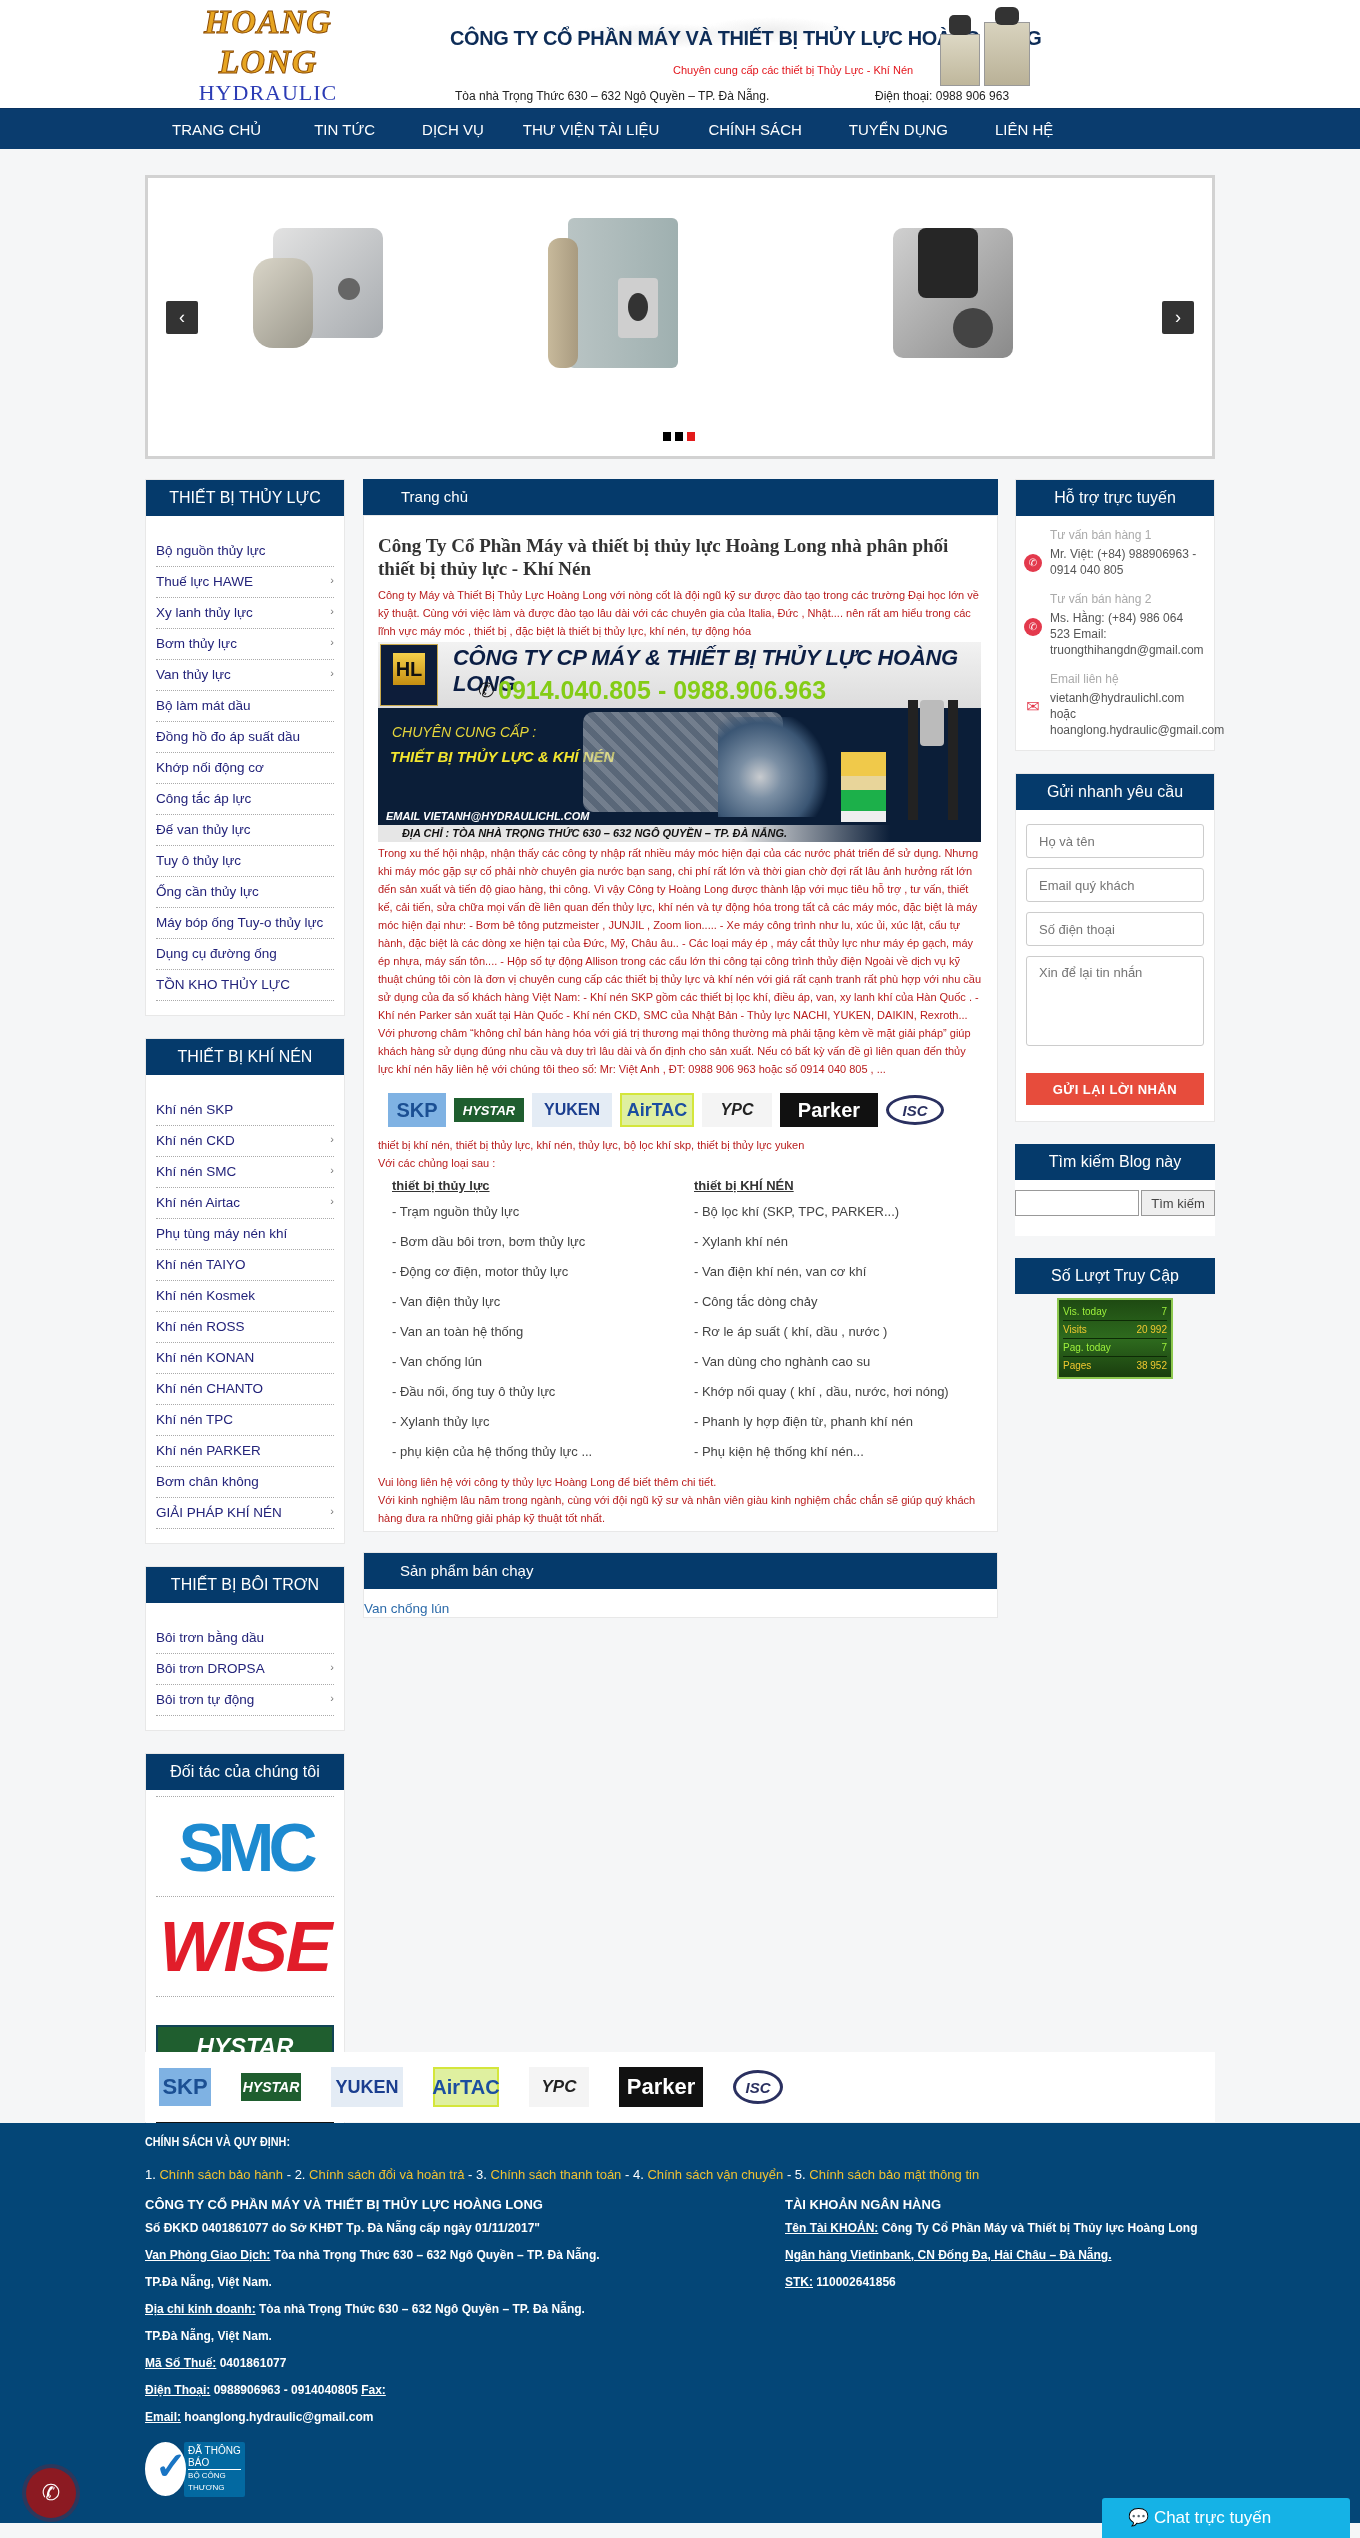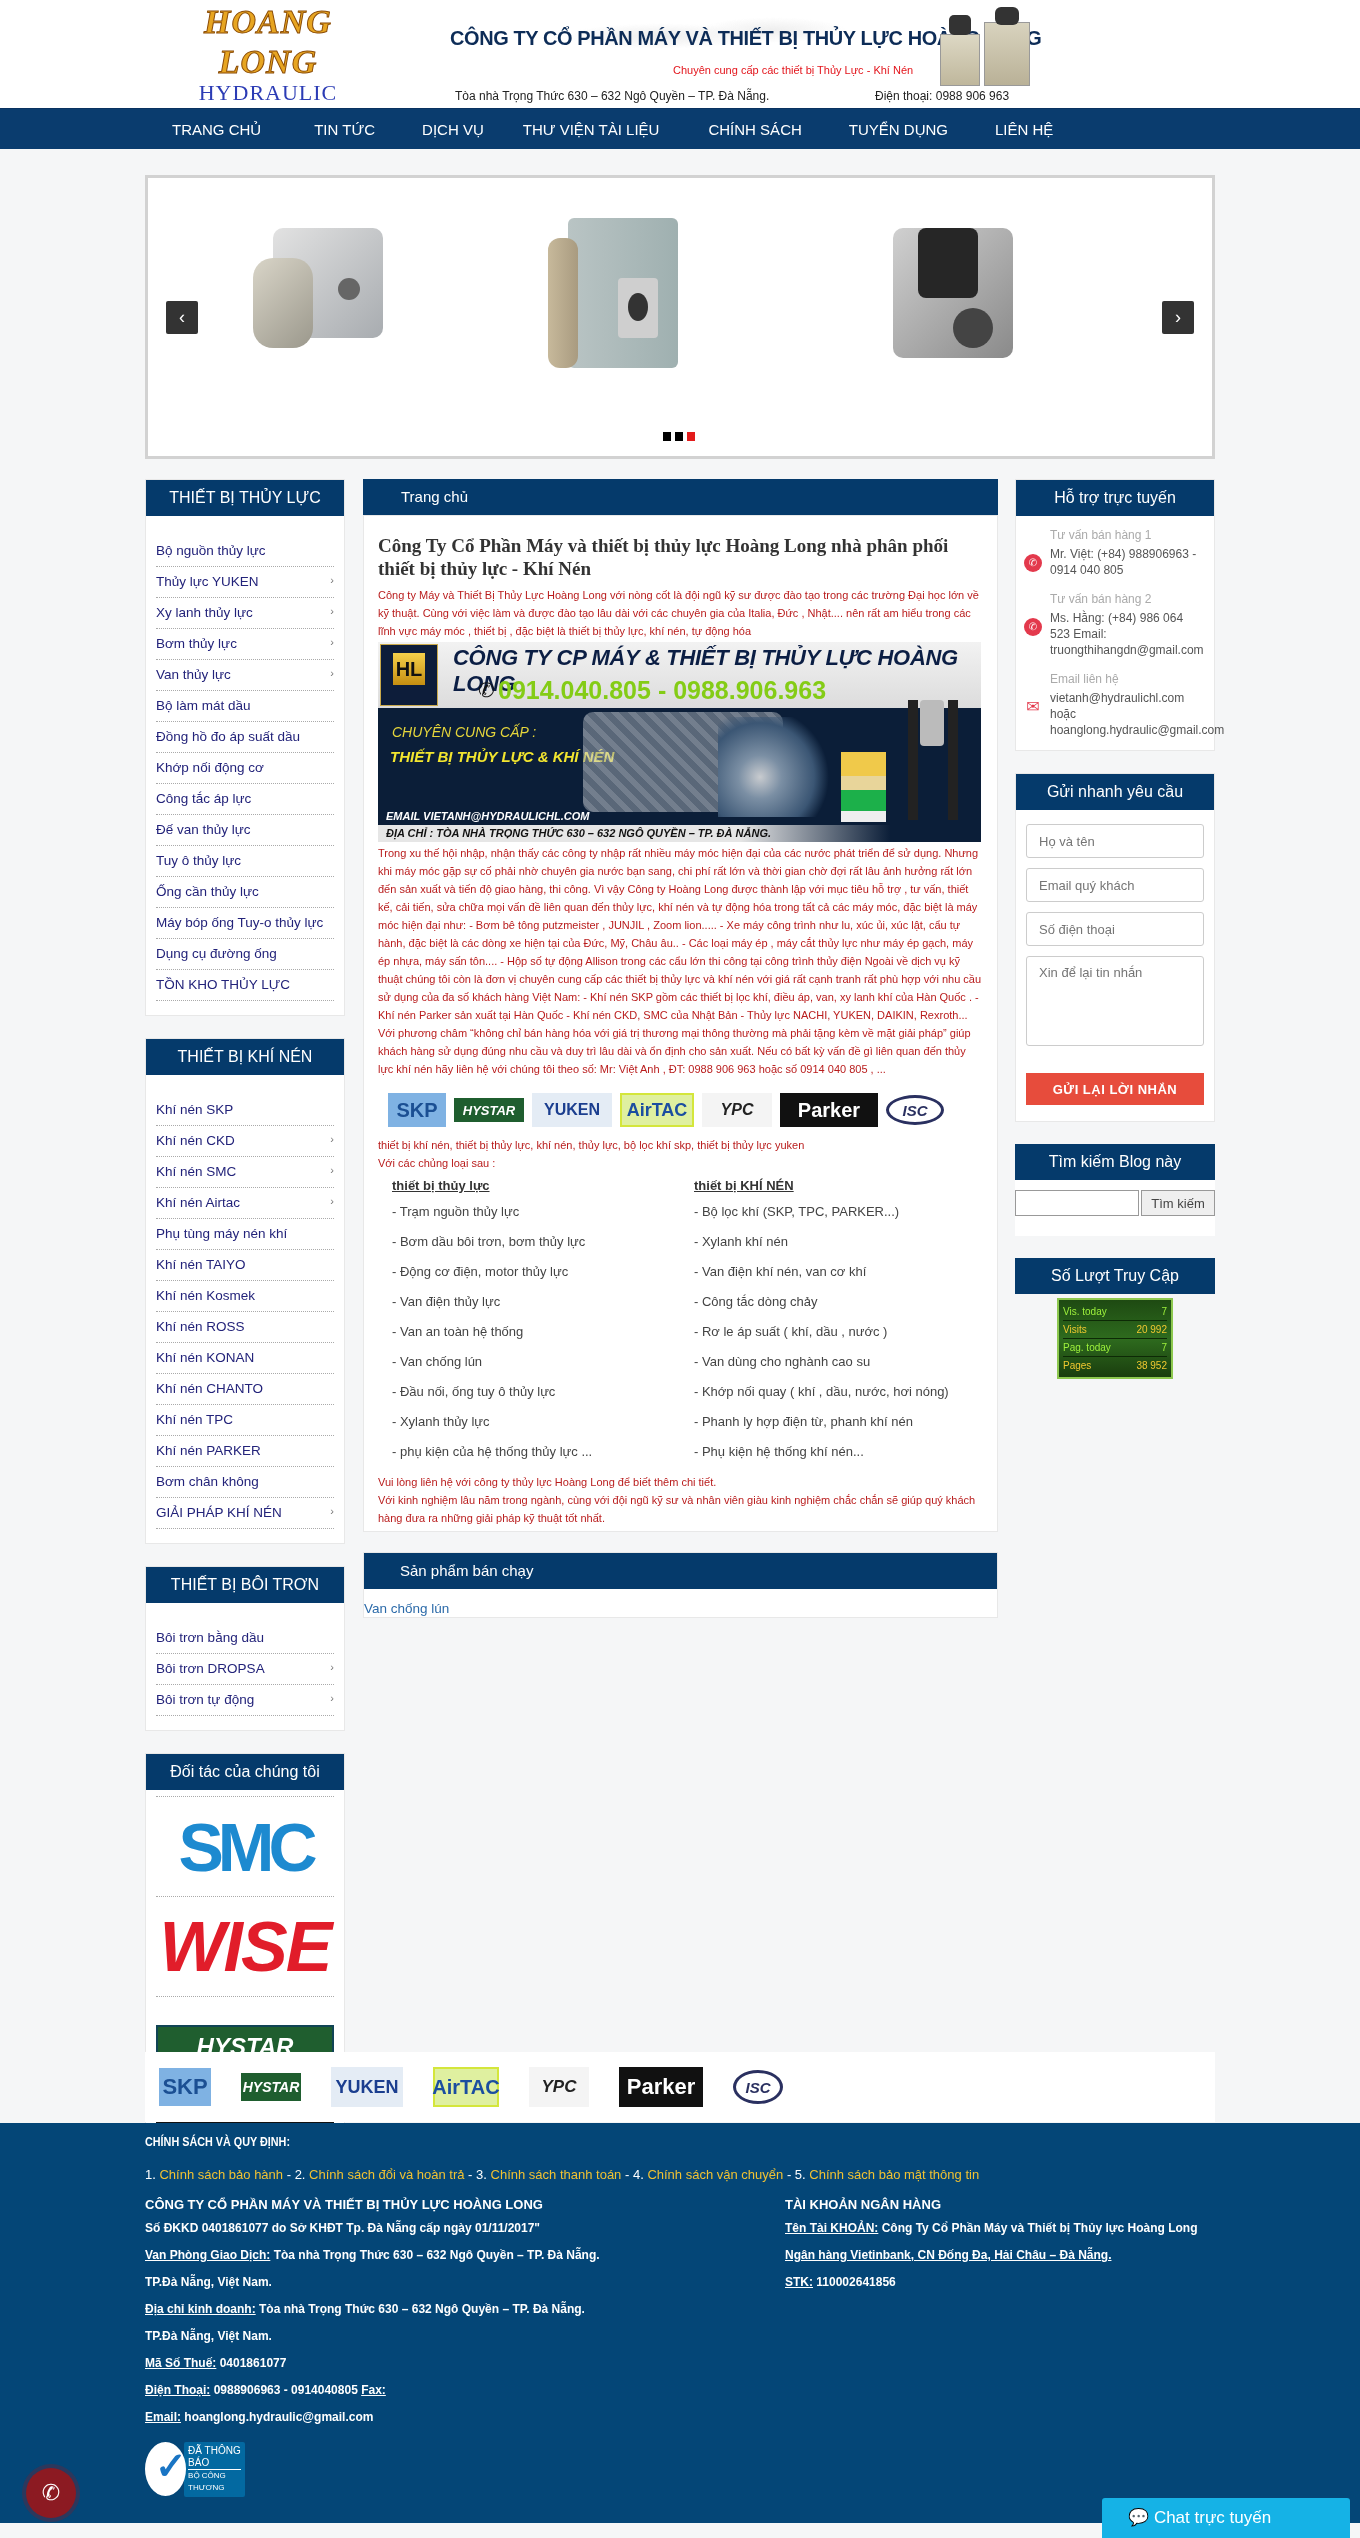--- a/index.html
+++ b/index.html
@@ -64,21 +64,21 @@
 .promo{width:603px;height:200px;margin:2px 0 0;position:relative;background:#0b1e38;overflow:hidden}
 .promo-top{position:absolute;left:0;top:0;width:603px;height:66px;background:linear-gradient(#f2f2f2,#dcdcdc)}
 .hl-box{position:absolute;left:2px;top:2px;width:58px;height:62px;background:#0d1d3a;border:1px solid #c9a94b}
 .hl-box span{position:absolute;left:12px;top:8px;width:32px;height:32px;background:linear-gradient(#f5d04a,#c58e11);color:#111;font-weight:bold;font-size:20px;text-align:center;line-height:32px}
 .promo-t1{position:absolute;left:75px;top:3px;font-size:22px;font-weight:bold;font-style:italic;color:#0b1e44;letter-spacing:-.3px}
 .promo-t2{position:absolute;left:120px;top:34px;font-size:25px;font-weight:bold;color:#84cc16}
 .promo-phone{position:absolute;left:100px;top:36px;font-size:20px;color:#111}
 .promo-cc{position:absolute;left:14px;top:82px;font-size:14px;color:#e6d63b;font-style:italic}
 .promo-tb{position:absolute;left:12px;top:106px;font-size:15px;color:#f3e62f;font-style:italic;font-weight:bold}
 .promo-em{position:absolute;left:8px;top:168px;font-size:11px;color:#fff;font-style:italic;font-weight:bold}
-.promo-addr{position:absolute;left:0;top:183px;width:603px;height:17px;background:linear-gradient(90deg,#e6e6e6 60%,#0b1e38 85%);font-size:11px;color:#111;font-style:italic;font-weight:bold;padding-left:8px;line-height:17px}
+.promo-addr{position:absolute;left:0;top:183px;width:603px;height:17px;background:linear-gradient(90deg,#e6e6e6 60%,#0b1e38 85%);font-size:11px;color:#111;font-style:italic;font-weight:bold;padding-left:24px;line-height:17px}
 .promo-parts{position:absolute;left:205px;top:70px;width:200px;height:100px;background:repeating-linear-gradient(45deg,#9aa3ad 0 6px,#c8cdd3 6px 12px);opacity:.55;border-radius:10px}
 .promo-pump{position:absolute;left:340px;top:75px;width:120px;height:100px;background:radial-gradient(circle at 35% 60%,#c8cbcf 0,#7b8fa4 22%,#3b5674 55%,transparent 70%)}
 .promo-grease{position:absolute;left:463px;top:110px;width:45px;height:70px;background:linear-gradient(#f0c94a 0 35%,#e8d59a 35% 55%,#1cb04a 55% 85%,#eee 85%)}
 .promo-puller{position:absolute;left:520px;top:58px;width:70px;height:120px;background:linear-gradient(90deg,transparent 10px,#222 10px 20px,transparent 20px 50px,#222 50px 60px,transparent 60px);}
 .promo-puller:before{content:"";position:absolute;left:22px;top:0;width:24px;height:46px;background:#bbb;border-radius:4px}
 .brands{display:flex;align-items:center;gap:8px;margin:12px 0 6px 10px;height:40px}
 .brand{height:34px;display:flex;align-items:center;justify-content:center;font-weight:bold;font-size:14px}
 .b-skp{width:58px;background:#7fb2e3;color:#1b4f93;font-size:20px}
 .b-hys{width:70px;background:#1f5e2f;color:#fff;font-style:italic;height:24px;font-size:13px}
 .b-yuk{width:80px;background:#e4ecf5;color:#1b3e8f;font-size:16px}
@@ -218,21 +218,21 @@
     </div>
   </div>
 
   <div class="cols">
 
     <div class="lcol">
       <div class="widget">
         <div class="wh">THIẾT BỊ THỦY LỰC</div>
         <ul class="menu" id="menu-hyd">
             <li><span>Bộ nguồn thủy lực</span></li>
-            <li><span>Thủy lực YUKEN</span><span class="chev">›</span></li>
+            <li><span>Thuế lực HAWE</span><span class="chev">›</span></li>
             <li><span>Xy lanh thủy lực</span><span class="chev">›</span></li>
             <li><span>Bơm thủy lực</span><span class="chev">›</span></li>
             <li><span>Van thủy lực</span><span class="chev">›</span></li>
             <li><span>Bộ làm mát dầu</span></li>
             <li><span>Đồng hồ đo áp suất dầu</span></li>
             <li><span>Khớp nối động cơ</span></li>
             <li><span>Công tắc áp lực</span></li>
             <li><span>Đế van thủy lực</span></li>
             <li><span>Tuy ô thủy lực</span></li>
             <li><span>Ống cần thủy lực</span></li>

